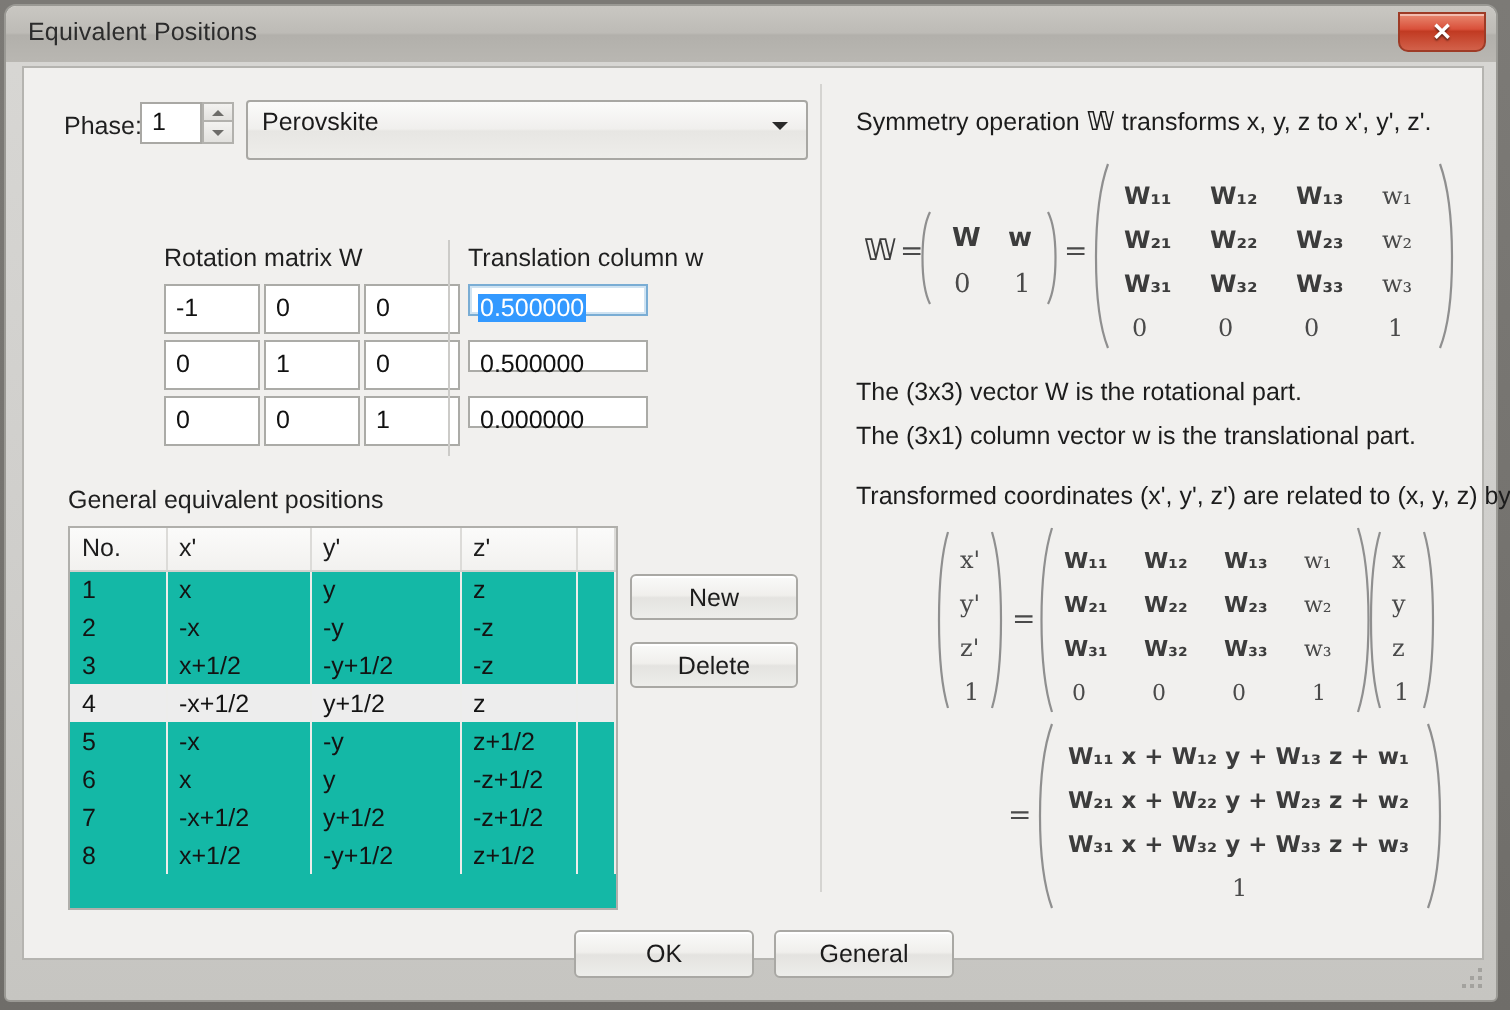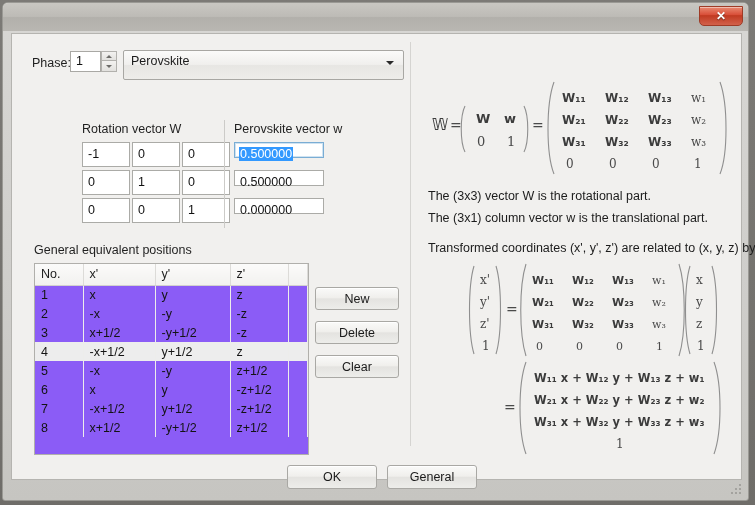--- a/index.html
+++ b/index.html
@@ -166,21 +166,21 @@
     position: absolute;
     width: 1px;
     background: #cccbc8;
   }
 
   
   .tbl-wrap {
     position: absolute;
     left: 22px; top: 229px;
     width: 275px; height: 192px;
-    background: #8b5cf6;
+    background: #14b8a6;
     border: 1px solid #b0afab;
     box-sizing: border-box;
     overflow: hidden;
   }
   table.gep {
     border-collapse: collapse;
     width: 100%;
     table-layout: fixed;
     font-size: 12.5px;
   }
@@ -239,20 +239,21 @@
   .grip { position: absolute; right: 5px; bottom: 4px; width: 14px; height: 14px; }
   .grip i { position: absolute; width: 2px; height: 2px; background: #a3a29e; }
 </style>
 </head>
 <body>
 
 <div id="root">
   <div class="win-frame">
 
     <div class="titlebar">
+      <div class="title-text">Equivalent Positions</div>
       <div class="close-btn">
         <span class="close-x">✕</span>
       </div>
     </div>
 
     <div class="client">
 
       <div class="sec-label phase-label">Phase:</div>
       <div class="phase-input">1</div>
       <div class="spinner">
@@ -261,34 +262,34 @@
         </div>
         <div class="spin-half bottom">
           <span class="spin-arrow down"></span>
         </div>
       </div>
       <div class="combo">
         <span class="combo-text">Perovskite</span>
         <span class="combo-arrow"></span>
       </div>
 
-      <div class="sec-label" style="left:70px; top:88px;">Rotation vector W</div>
+      <div class="sec-label" style="left:70px; top:88px;">Rotation matrix W</div>
       <div class="mat-cell" style="left:70px;  top:108px;">-1</div>
       <div class="mat-cell" style="left:120px; top:108px;">0</div>
       <div class="mat-cell" style="left:170px; top:108px;">0</div>
       <div class="mat-cell" style="left:70px;  top:136px;">0</div>
       <div class="mat-cell" style="left:120px; top:136px;">1</div>
       <div class="mat-cell" style="left:170px; top:136px;">0</div>
       <div class="mat-cell" style="left:70px;  top:164px;">0</div>
       <div class="mat-cell" style="left:120px; top:164px;">0</div>
       <div class="mat-cell" style="left:170px; top:164px;">1</div>
 
       <div class="vdivider" style="left:212px; top:86px; height:108px;"></div>
 
-      <div class="sec-label" style="left:222px; top:88px;">Perovskite vector w</div>
+      <div class="sec-label" style="left:222px; top:88px;">Translation column w</div>
       <div class="tv-cell focused" style="left:222px; top:108px;"><span class="sel-text">0.500000</span></div>
       <div class="tv-cell" style="left:222px; top:136px;">0.500000</div>
       <div class="tv-cell" style="left:222px; top:164px;">0.000000</div>
 
       <div class="sec-label" style="left:22px; top:209px;">General equivalent positions</div>
       <div class="tbl-wrap">
         <table class="gep">
           <colgroup>
             <col style="width:48px">
               <col style="width:72px">
@@ -361,24 +362,28 @@
               <td>-y+1/2</td>
               <td>z+1/2</td>
               <td></td>
             </tr>
           </tbody>
         </table>
       </div>
 
       <div class="btn side-btn" style="top:229px;">New</div>
       <div class="btn side-btn" style="top:263px;">Delete</div>
-      <div class="btn side-btn" style="top:297px;">Clear</div>
 
       <div class="vdivider" style="left:398px; top:8px; height:404px; background:#d5d4d1;"></div>
 
+      <div class="rp-text" style="left:416px; top:20px;">
+        <span>Symmetry operation</span>
+        <span class="bb" style="font-size:13px;">𝕎</span>
+        <span>transforms x, y, z to x', y', z'.</span>
+      </div>
 
       <svg style="position:absolute; left:420px; top:42px;" width="310" height="100" viewBox="0 0 310 100">
         <text class="bbw" x="0" y="54" font-size="15">𝕎</text>
         <text x="18" y="54" font-size="14">=</text>
 
         <path d="M33 30 C28 40 28 66 33 76" stroke-width="1.1"></path>
         <path d="M92 30 C97 40 97 66 92 76" stroke-width="1.1"></path>
         <text class="bbw" x="44" y="47" font-size="13">W</text>
         <text class="bbw" x="72" y="47" font-size="13">w</text>
         <text x="45" y="70" font-size="13">0</text>

